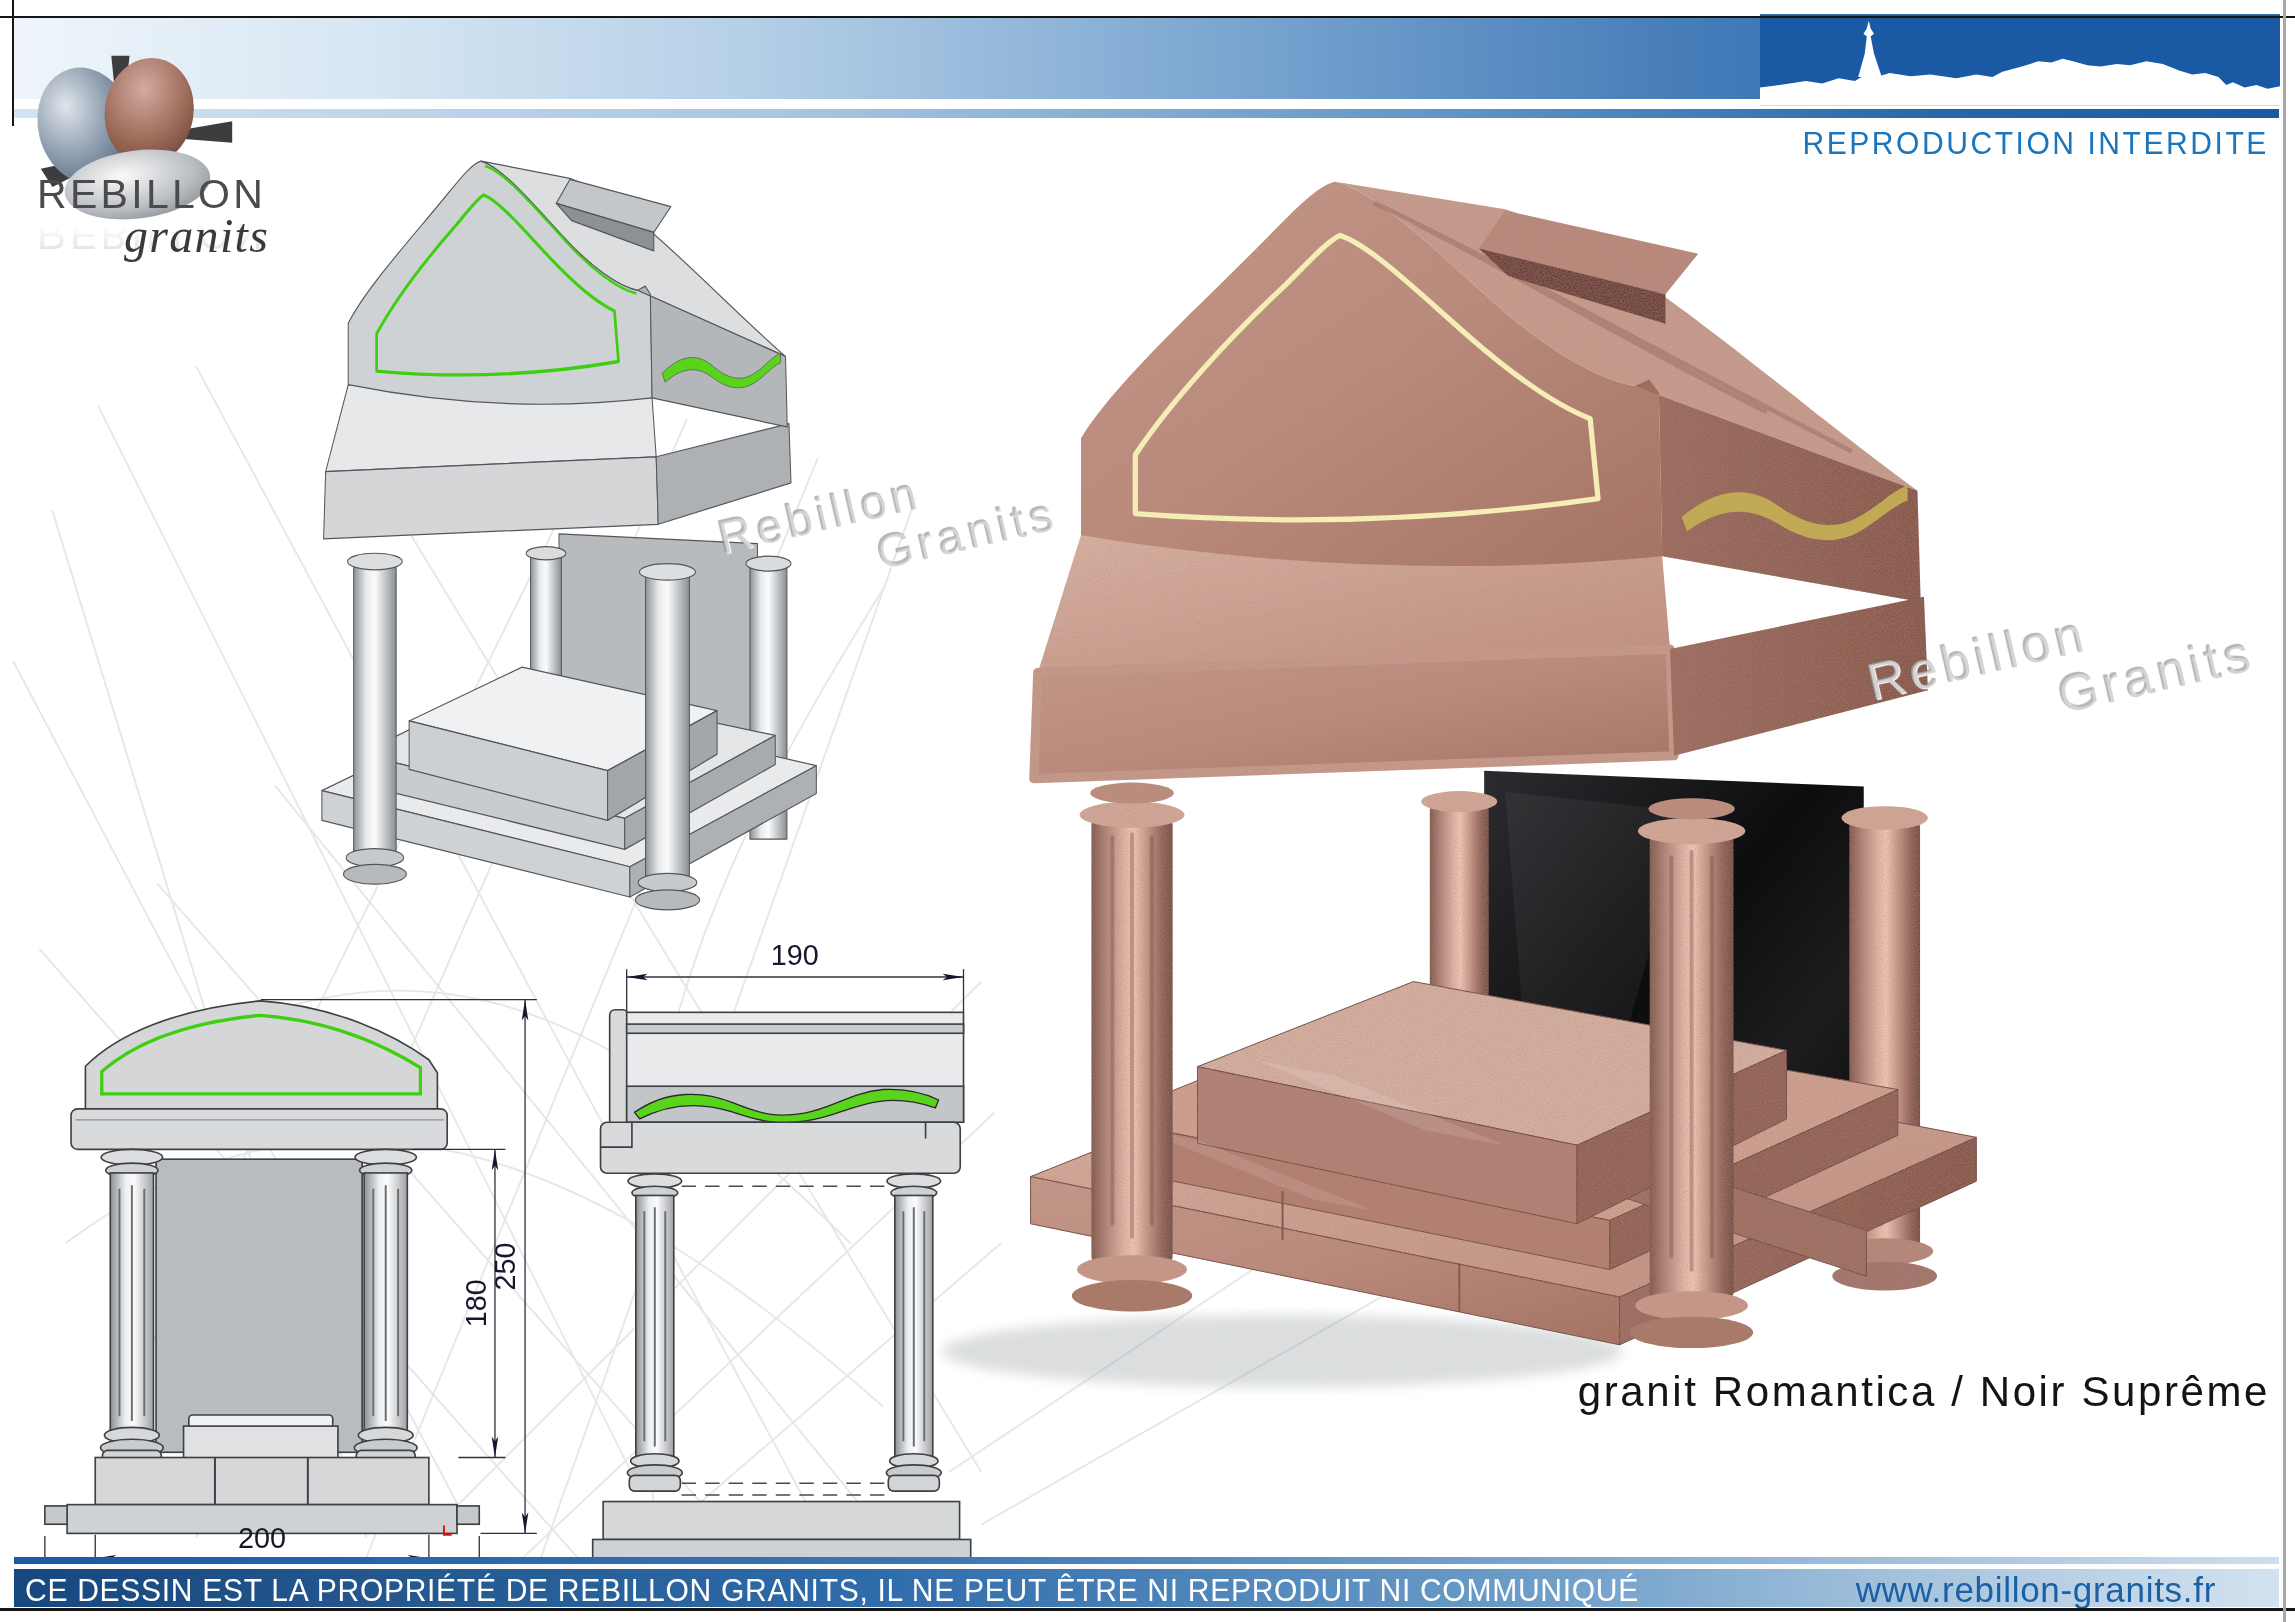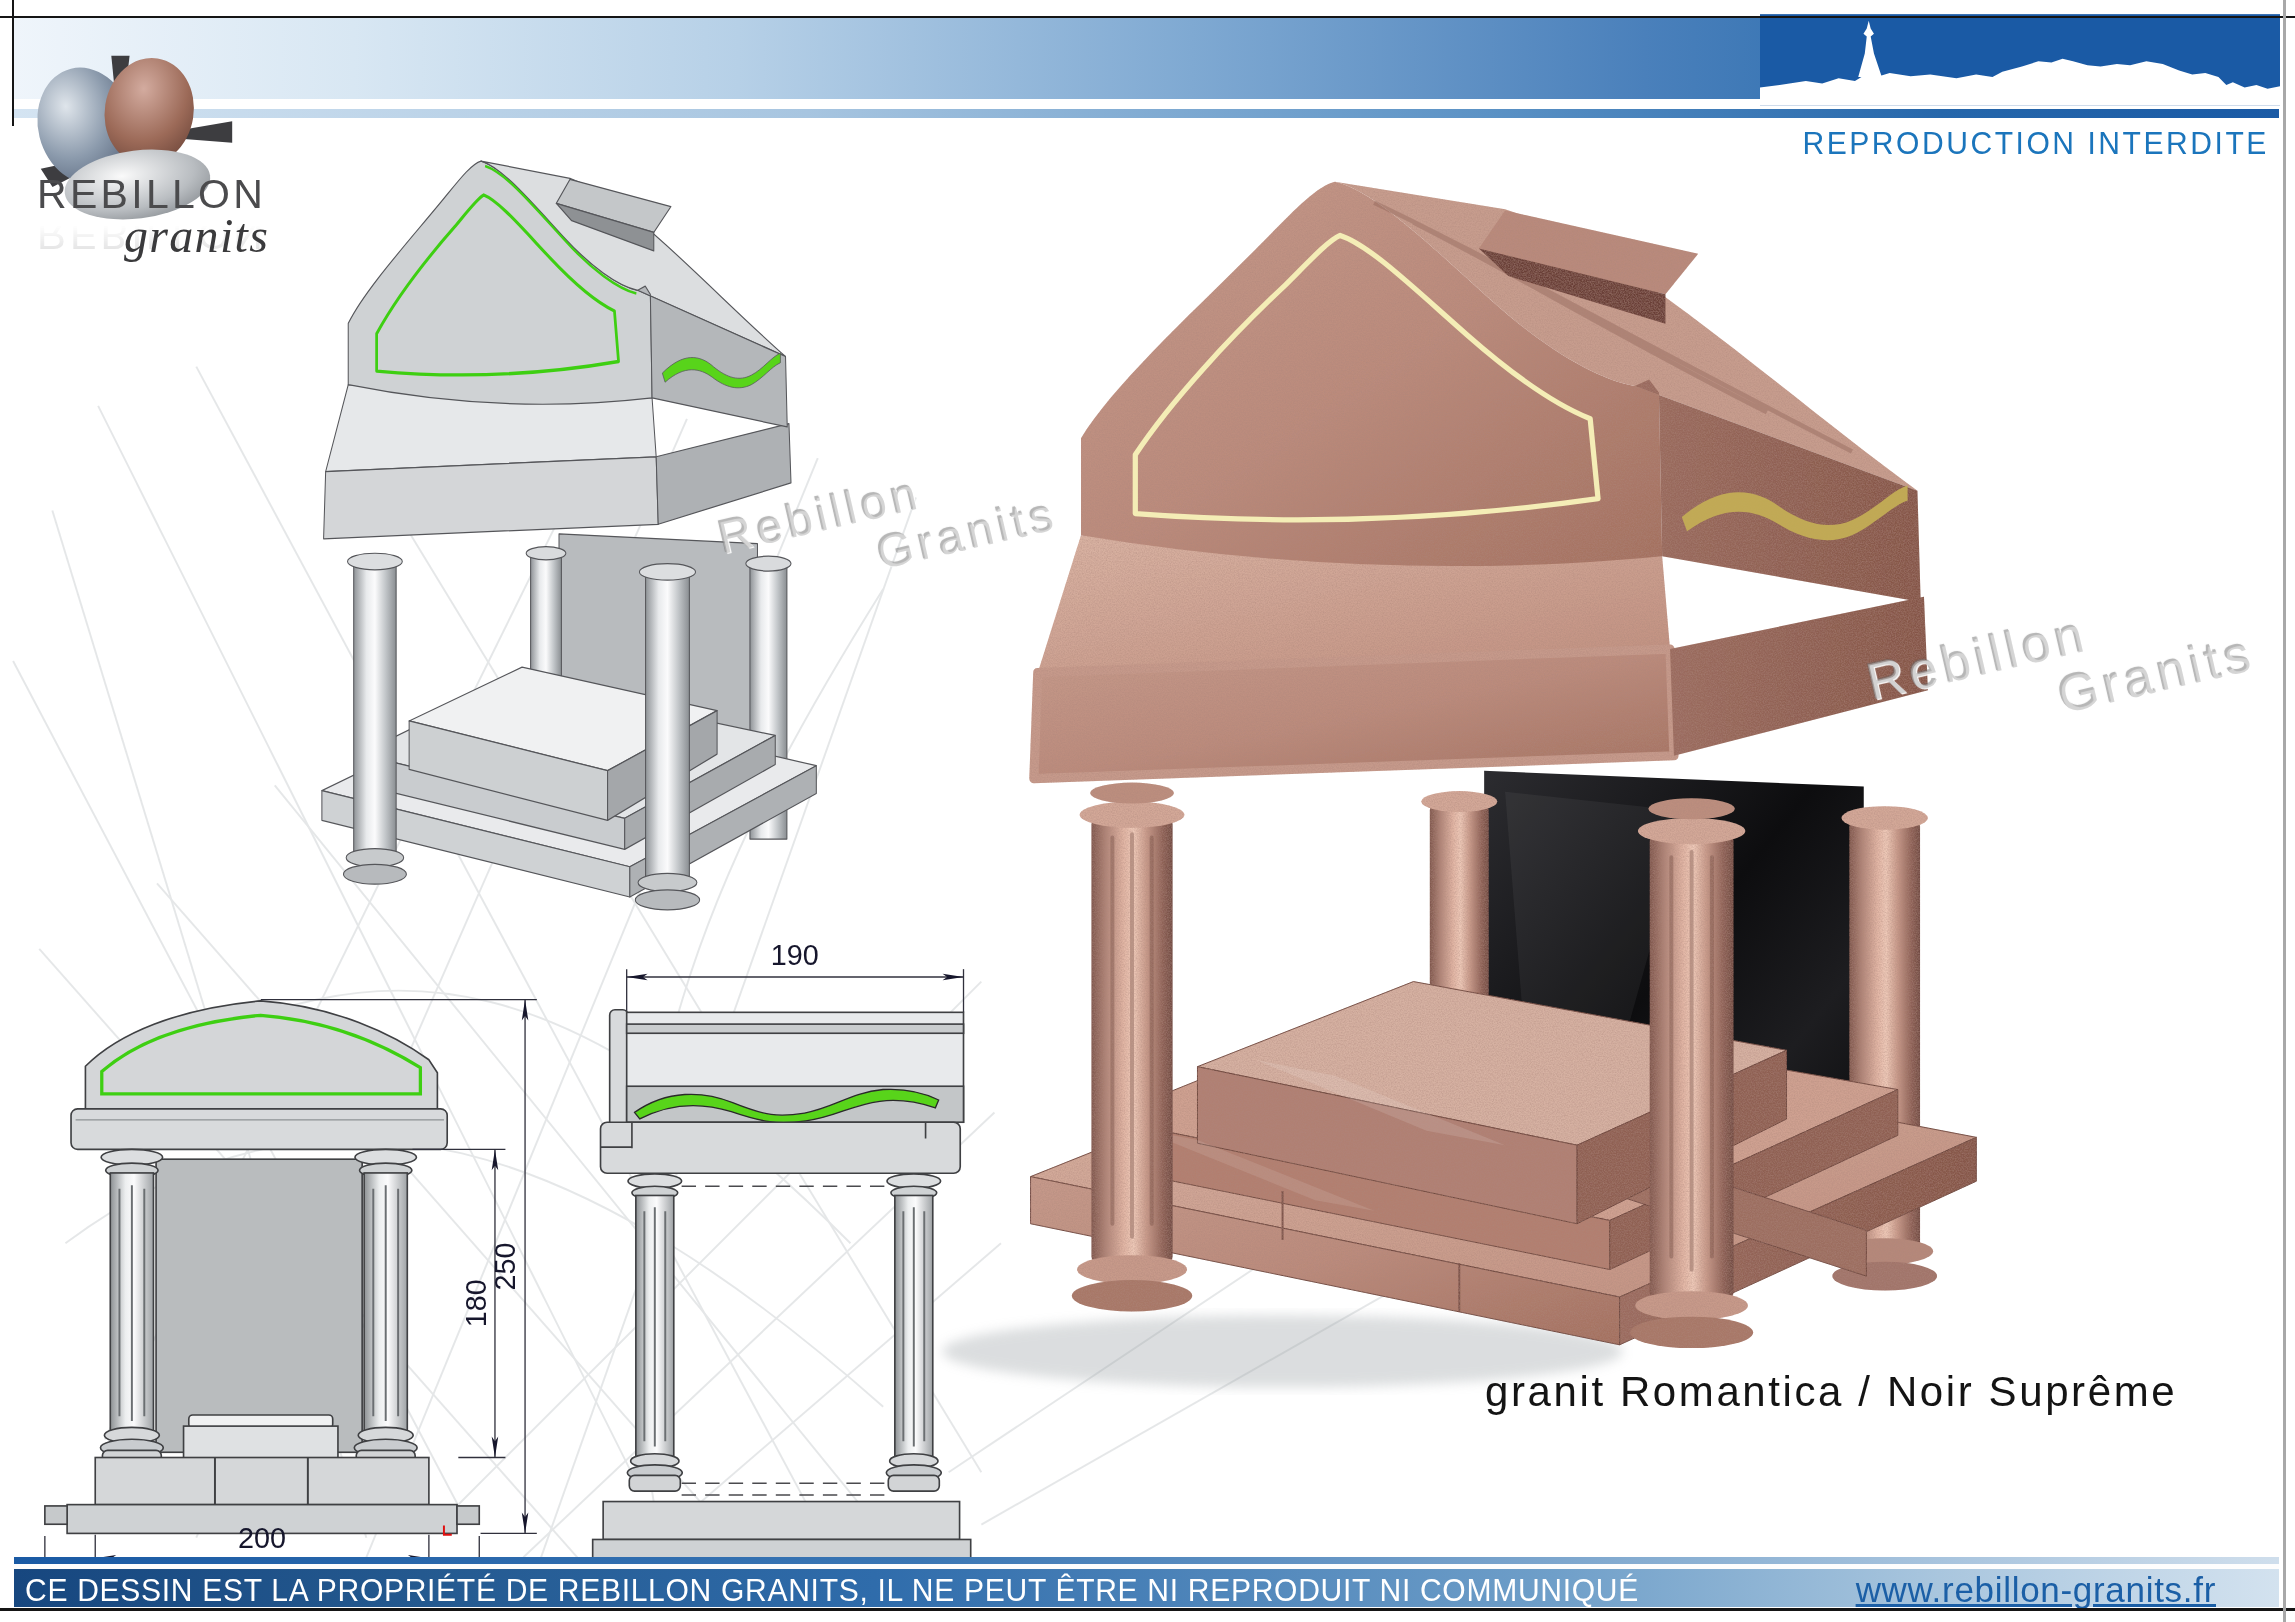--- a/index.html
+++ b/index.html
@@ -32,31 +32,31 @@
   
   .wm{position:absolute;transform:rotate(-13deg);color:rgba(185,185,185,.58);
       font-size:47px;letter-spacing:4.6px;white-space:nowrap;
       text-shadow:1.3px 1.3px 0.7px rgba(255,255,255,.95),-0.7px -1.3px 0.7px rgba(108,108,108,.5);}
   .wm .w2{display:block;margin:-3.9px 0 0 151px;}
   .wm1{left:720px;top:472px;}
   .wm2{left:1869px;top:609px;font-size:52px;}
   .wm2 .w2{margin-left:183px;}
   
   .caption{position:absolute;left:1485px;top:1368px;width:785px;color:#141414;font-size:42px;
-     letter-spacing:2.6px;white-space:nowrap;}
+     letter-spacing:2.6px;white-space:nowrap;text-align:right;}
   
   .foot-stripe1{position:absolute;left:14.4px;top:1557px;width:2265px;height:6.5px;
      background:linear-gradient(90deg,#1a5aa4 0%,#3a76b4 40%,#8db2d4 75%,#cfdeec 100%);}
   .foot-stripe2{position:absolute;left:14.4px;top:1564px;width:2265px;height:5.2px;background:#fdfdfd;}
   .foot-bar{position:absolute;left:14.4px;top:1569px;width:2265px;height:38px;
      background:linear-gradient(90deg,#17477f 0%,#24598f 18%,#2f6cab 38%,#6f9fc9 68%,#a9c6de 85%,#d3e2ef 100%);}
   .foot-notice{position:absolute;left:25px;top:1573px;color:#fff;font-size:31px;letter-spacing:0.7px;
      white-space:nowrap;transform:scaleX(.97);transform-origin:left;}
   .foot-url{position:absolute;right:79px;top:1570px;color:#1b5fa6;font-size:35px;letter-spacing:0.7px;
-     white-space:nowrap;text-decoration:underline;}
+     white-space:nowrap;}
   
   .sketchbg,.render{position:absolute;}
   svg text{font-family:"Liberation Sans",sans-serif;}
   .dimtxt{font-size:44px;fill:#16162c;}
   .cad{stroke:#3f4043;stroke-width:2.5;}
 </style>
 </head>
 <body>
 
 <div class="page">

